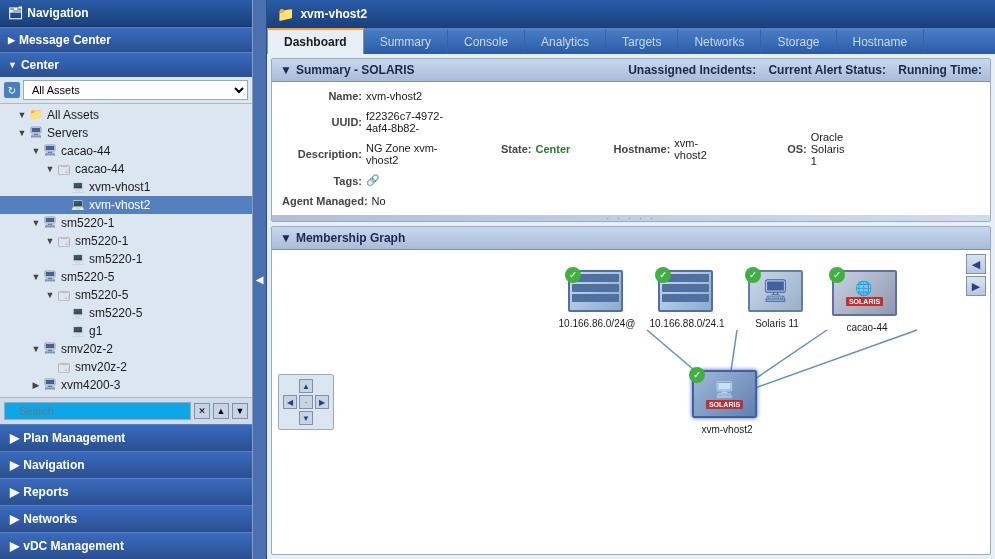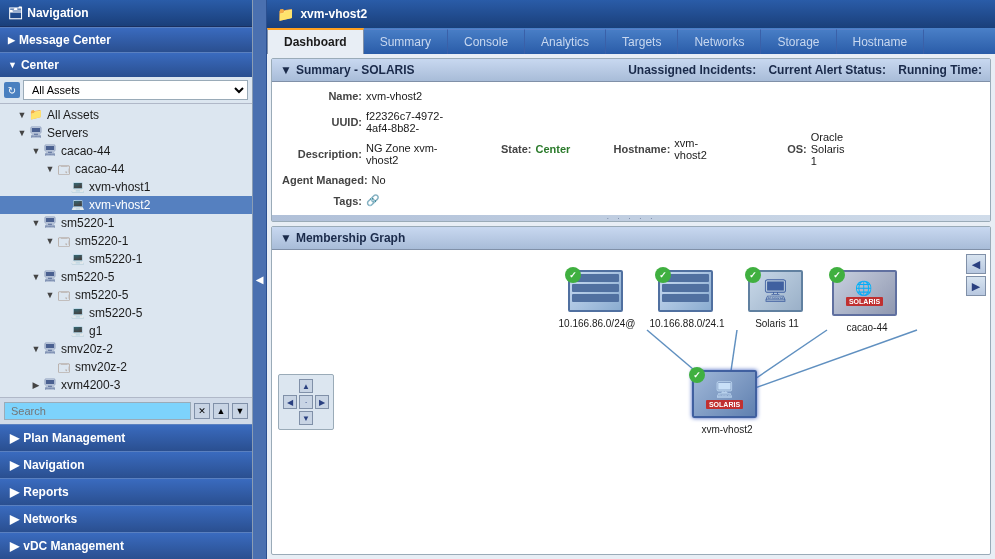--- a/index.html
+++ b/index.html
@@ -116,23 +116,23 @@
       border-top: 1px solid #b0b8c8;
       display: flex;
       align-items: center;
       gap: 3px;
     }
 
     .search-input {
       flex: 1;
       height: 18px;
       border: 1px solid #9aabb8;
-      padding: 1px 6px;
-      font-size: 11px;
-      background: #7dd3fc;
+      padding: 1px 14px;
+      font-size: 11px;
+      background: #0ea5e9;
     }
 
     .search-btn {
       width: 16px; height: 16px;
       border: 1px solid #8090a8;
       background: #c8d4e4;
       cursor: pointer;
       display: flex; align-items: center; justify-content: center;
       font-size: 9px;
     }
@@ -585,26 +585,26 @@
           </div>
           <div class="summary-row">
             <span class="summary-label">UUID:</span>
             <span class="summary-value">f22326c7-4972-4af4-8b82-</span>
           </div>
           <div class="summary-row">
             <span class="summary-label">Description:</span>
             <span class="summary-value">NG Zone xvm-vhost2</span>
           </div>
           <div class="summary-row">
+            <span class="summary-label">Tags:</span>
+            <span class="summary-value">🔗</span>
+          </div>
+          <div class="summary-row">
             <span class="summary-label">Agent Managed:</span>
             <span class="summary-value">No</span>
-          </div>
-          <div class="summary-row">
-            <span class="summary-label">Tags:</span>
-            <span class="summary-value">🔗</span>
           </div>
         </div>
 
         <div style="flex:1; display:flex; flex-direction:row; gap:20px;">
           <div class="summary-row">
             <span class="summary-label">State:</span>
             <span class="summary-value" style="color:#2a7a2a; font-weight:bold;">Center</span>
           </div>
           <div class="summary-row">
             <span class="summary-label">Hostname:</span>

